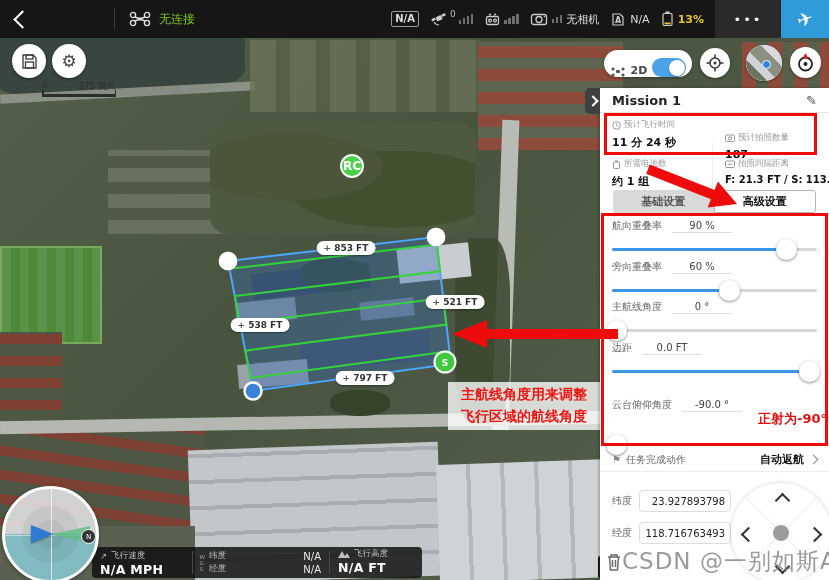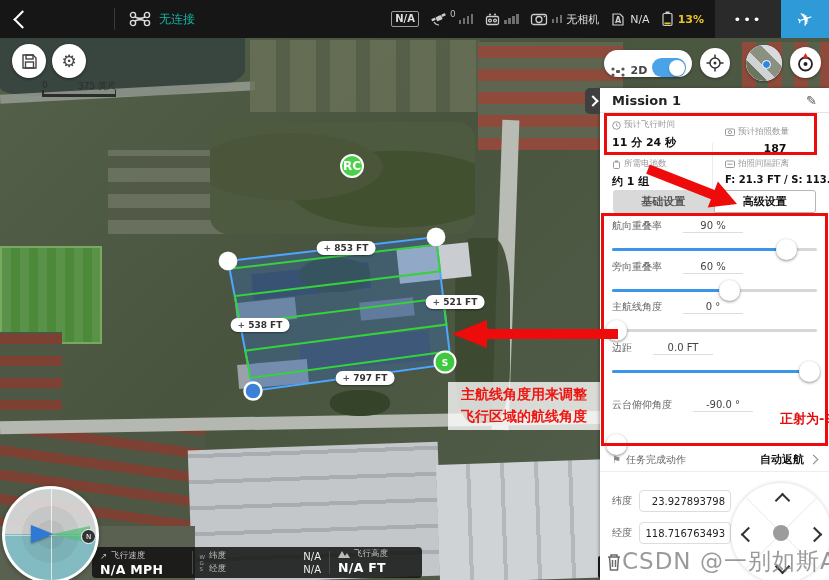--- a/index.html
+++ b/index.html
@@ -4,21 +4,21 @@
 <style>
   html,body{margin:0;padding:0;background:#888;}
   .screen{position:relative;width:829px;height:580px;overflow:hidden;font-family:"DejaVu Sans",sans-serif;background:#525c46;}
   .abs{position:absolute;}
   
   .topbar{position:absolute;left:0;top:0;width:829px;height:38px;background:#161616;z-index:40;display:flex;align-items:center;color:#e8e8e8;}
   .tb-left{display:flex;align-items:center;height:100%;}
   .back{width:44px;height:100%;display:flex;align-items:center;justify-content:center;}
   .back i{display:block;width:11px;height:11px;border-left:2.5px solid #fff;border-bottom:2.5px solid #fff;transform:rotate(45deg);}
   .tb-div{width:1px;height:22px;background:#3a3a3a;margin:0 14px 0 70px;}
-  .tb-conn{display:flex;align-items:center;gap:8px;font-size:12px;color:#14b8a6;}
+  .tb-conn{display:flex;align-items:center;gap:8px;font-size:12px;color:#84cc16;}
   .tb-right{margin-left:auto;display:flex;align-items:center;height:100%;gap:11px;font-size:11px;}
   .badge-na{border:1px solid #9a9a9a;border-radius:2px;padding:0 3px;font-size:10px;font-weight:bold;color:#ddd;line-height:14px;}
   .bars{display:flex;align-items:flex-end;gap:1.5px;}
   .bars b{width:2.5px;background:#6e6e6e;display:block;}
   .supz{font-size:9px;color:#bbb;position:relative;top:-5px;}
   .yellow{color:#e7c52a;font-weight:bold;}
   .more-seg{width:66px;height:100%;background:#2a2a2a;display:flex;align-items:center;justify-content:center;letter-spacing:2px;color:#fff;font-size:13px;}
   .takeoff{width:48px;height:100%;background:#2e9ad7;display:flex;align-items:center;justify-content:center;}
   .takeoff span{color:#fff;font-size:19px;display:block;transform:rotate(-18deg);}
   
@@ -62,21 +62,21 @@
   .scell{position:absolute;width:112px;padding:6px 0 0 12px;box-sizing:border-box;}
   .slab{font-size:8.5px;color:#9a9a9a;display:flex;align-items:center;gap:3px;white-space:nowrap;}
   .sval{font-size:11px;font-weight:bold;color:#111;margin-top:4px;white-space:nowrap;}
   .vdiv{position:absolute;left:112px;top:30px;width:1px;height:66px;background:#ececec;}
   .tabs{position:absolute;left:13px;top:102px;width:203px;height:23px;display:flex;}
   .tab{flex:1;display:flex;align-items:center;justify-content:center;font-size:11px;font-weight:bold;}
   .tab.inactive{background:#d9d9d9;color:#555;border-radius:3px 0 0 3px;}
   .tab.active{background:#fff;border:1px solid #b5b5b5;color:#111;border-radius:0 3px 3px 0;}
   .sliders{position:absolute;left:0;top:126px;width:229px;height:232px;display:flex;flex-direction:column;}
   .sgroup{flex:1;padding:5px 12px 0;box-sizing:border-box;}
-  .srow1{display:flex;align-items:center;gap:21px;}
+  .srow1{display:flex;align-items:center;gap:10px;}
   .slname{font-size:10px;color:#666;white-space:nowrap;}
   .slval{min-width:52px;text-align:center;font-size:10px;color:#444;border-bottom:1px solid #ddd;padding:1px 4px;}
   .rednote{font-size:13px;font-weight:bold;color:#e40d0d;margin-left:6px;white-space:nowrap;margin-top:29px;}
   .track{position:relative;height:3px;background:#d8d8d8;border-radius:2px;margin-top:15px;}
   .fill{position:relative;height:3px;background:#3b96e8;border-radius:2px;}
   .thumb{position:absolute;right:-11px;top:-9px;width:21px;height:21px;background:#fff;border-radius:50%;box-shadow:0 1px 3px rgba(0,0,0,.45);}
   .finish{position:absolute;left:0;top:360px;width:229px;height:24px;display:flex;align-items:center;padding:0 12px;box-sizing:border-box;border-bottom:1px solid #eee;}
   .finish .fl{font-size:10px;color:#666;display:flex;gap:5px;align-items:center;}
   .finish .fv{margin-left:auto;font-size:11px;font-weight:bold;color:#111;display:flex;align-items:center;gap:6px;}
   .chevR{display:inline-block;width:6px;height:6px;border-right:1.6px solid #888;border-bottom:1.6px solid #888;transform:rotate(-45deg);}
@@ -381,21 +381,21 @@
       <div class="scell" style="left:0;top:0;">
         <div class="slab">
             <svg width="9" height="9" viewBox="0 0 9 9">
               <circle cx="4.5" cy="4.5" r="3.8" stroke="#9a9a9a" fill="none"></circle>
               <path d="M4.5 2.5 V4.5 L6 5.5" stroke="#9a9a9a" fill="none"></path>
             </svg>
             <span>预计飞行时间</span>
           </div>
         <div class="sval">11 分 24 秒</div>
       </div>
-      <div class="scell" style="left:113px;top:7px;text-align:center;">
+      <div class="scell" style="left:113px;top:13px;">
         <div class="slab">
             <svg width="10" height="8" viewBox="0 0 10 8">
               <rect x=".5" y="1" width="9" height="6.5" rx="1" stroke="#9a9a9a" fill="none"></rect>
               <circle cx="5" cy="4.2" r="1.6" stroke="#9a9a9a" fill="none"></circle>
             </svg>
             <span>预计拍照数量</span>
           </div>
         <div class="sval">187</div>
       </div>
       <div class="scell" style="left:0;top:39px;">

